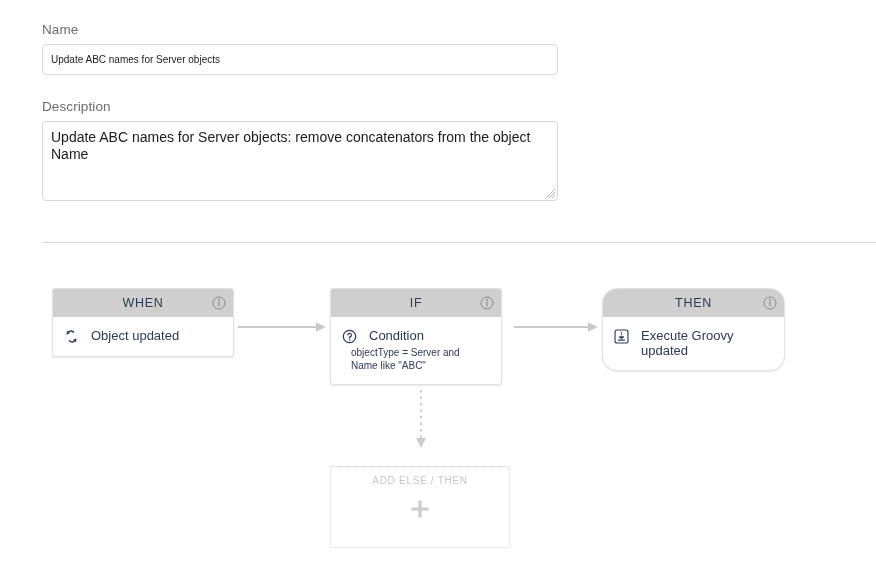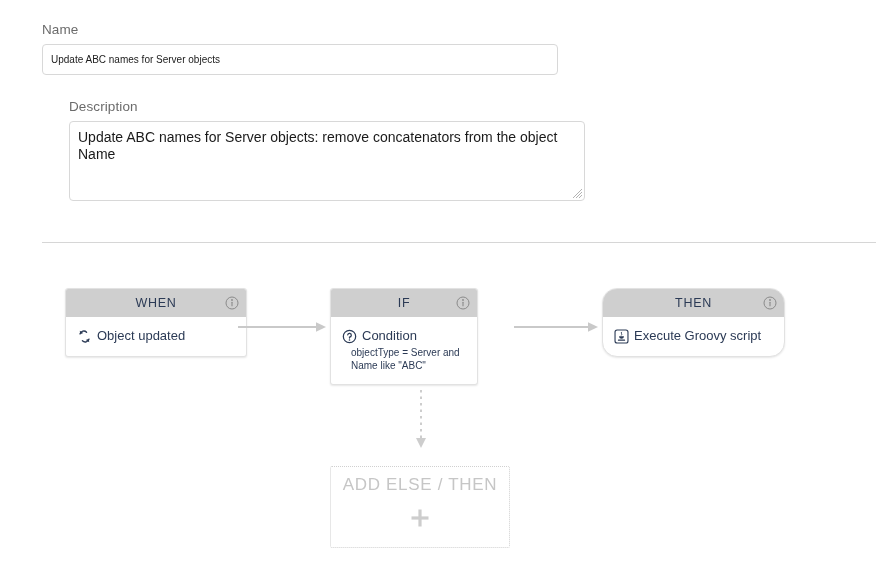--- a/index.html
+++ b/index.html
@@ -37,21 +37,21 @@
     border: 1px solid #d8d8d8;
     border-radius: 4px;
     background: #ffffff;
     font-family: "Liberation Sans", sans-serif;
     font-size: 10px;
     color: #1a1a1a;
     padding: 0 8px;
     outline: none;
     display: block;
   }
-  .field-block-2 { margin-top: 24px; margin-left: 27px; }
+  .field-block-2 { margin-top: 24px; }
 
   .text-area-wrap {
     position: relative;
     width: 516px;
     height: 80px;
   }
   .text-area {
     box-sizing: border-box;
     width: 516px;
     height: 80px;
@@ -127,21 +127,21 @@
     width: 14px;
     height: 14px;
     display: block;
   }
   .card-body {
     padding: 11px 10px 12px 11px;
   }
   .body-row {
     display: flex;
     align-items: flex-start;
-    gap: 5px;
+    gap: 12px;
   }
   .body-icon {
     width: 15px;
     height: 15px;
     flex: 0 0 15px;
     margin-top: 1px;
   }
   .body-text {
     font-size: 13px;
     line-height: 15px;
@@ -150,22 +150,22 @@
   .sub-text {
     font-size: 10px;
     line-height: 12.5px;
     color: #2b3a55;
     margin-top: 3px;
     margin-left: 9px;
     white-space: pre-line;
   }
 
   
-  #card-when { left: 52px;  top: 288px; width: 182px; margin-left: 13px; }
-  #card-if   { left: 330px; top: 288px; width: 148px; }
+  #card-when { left: 52px;  top: 288px; width: 182px; }
+  #card-if   { left: 330px; top: 288px; width: 172px; }
   #card-then { left: 602px; top: 288px; width: 183px; border-radius: 15px; }
 
   
   .arrow-h {
     position: absolute;
     height: 14px;
   }
   #arrow-when-if { left: 238px; top: 320px; width: 88px; }
   #arrow-if-then { left: 514px; top: 320px; width: 84px; }
 
@@ -188,21 +188,21 @@
     border: 1px dotted #d0d0d0;
     border-radius: 2px;
     background: #ffffff;
     display: flex;
     flex-direction: column;
     align-items: center;
     justify-content: flex-start;
     padding-top: 8px;
   }
   .add-label {
-    font-size: 17px;
+    font-size: 10px;
     letter-spacing: 0.7px;
     color: #c6c6c6;
   }
   .plus-icon {
     margin-top: 13px;
     width: 20px;
     height: 20px;
   }
 </style>
 </head>
@@ -292,21 +292,21 @@
       </svg>
     </div>
     <div class="card-body">
       <div class="body-row">
         <svg class="body-icon" viewBox="0 0 16 16">
           <rect x="1.1" y="1.1" width="13.8" height="13.8" rx="2.2" fill="none" stroke="#2b3a55" stroke-width="1.2"></rect>
           <path d="M8 3.4 C6.6 4.6 9.4 5.3 8 6.6" fill="none" stroke="#2b3a55" stroke-width="1" stroke-linecap="round"></path>
           <path d="M5.4 7.6 C5.4 9.4 6.6 10.3 8 10.3 C9.4 10.3 10.6 9.4 10.6 7.6 Z" fill="#2b3a55"></path>
           <rect x="4.1" y="11.3" width="7.8" height="1.2" rx="0.6" fill="#2b3a55"></rect>
         </svg>
-        <span class="body-text">Execute Groovy script</span>
+        <span class="body-text">Execute Groovy updated</span>
       </div>
     </div>
   </div>
 
   <svg class="arrow-h" id="arrow-when-if" viewBox="0 0 88 14" preserveAspectRatio="none">
     <line x1="0" y1="7" x2="78" y2="7" stroke="#c9c9c9" stroke-width="2"></line>
     <path d="M78 2.2 L88 7 L78 11.8 Z" fill="#c9c9c9"></path>
   </svg>
 
   <svg class="arrow-h" id="arrow-if-then" viewBox="0 0 84 14" preserveAspectRatio="none">

